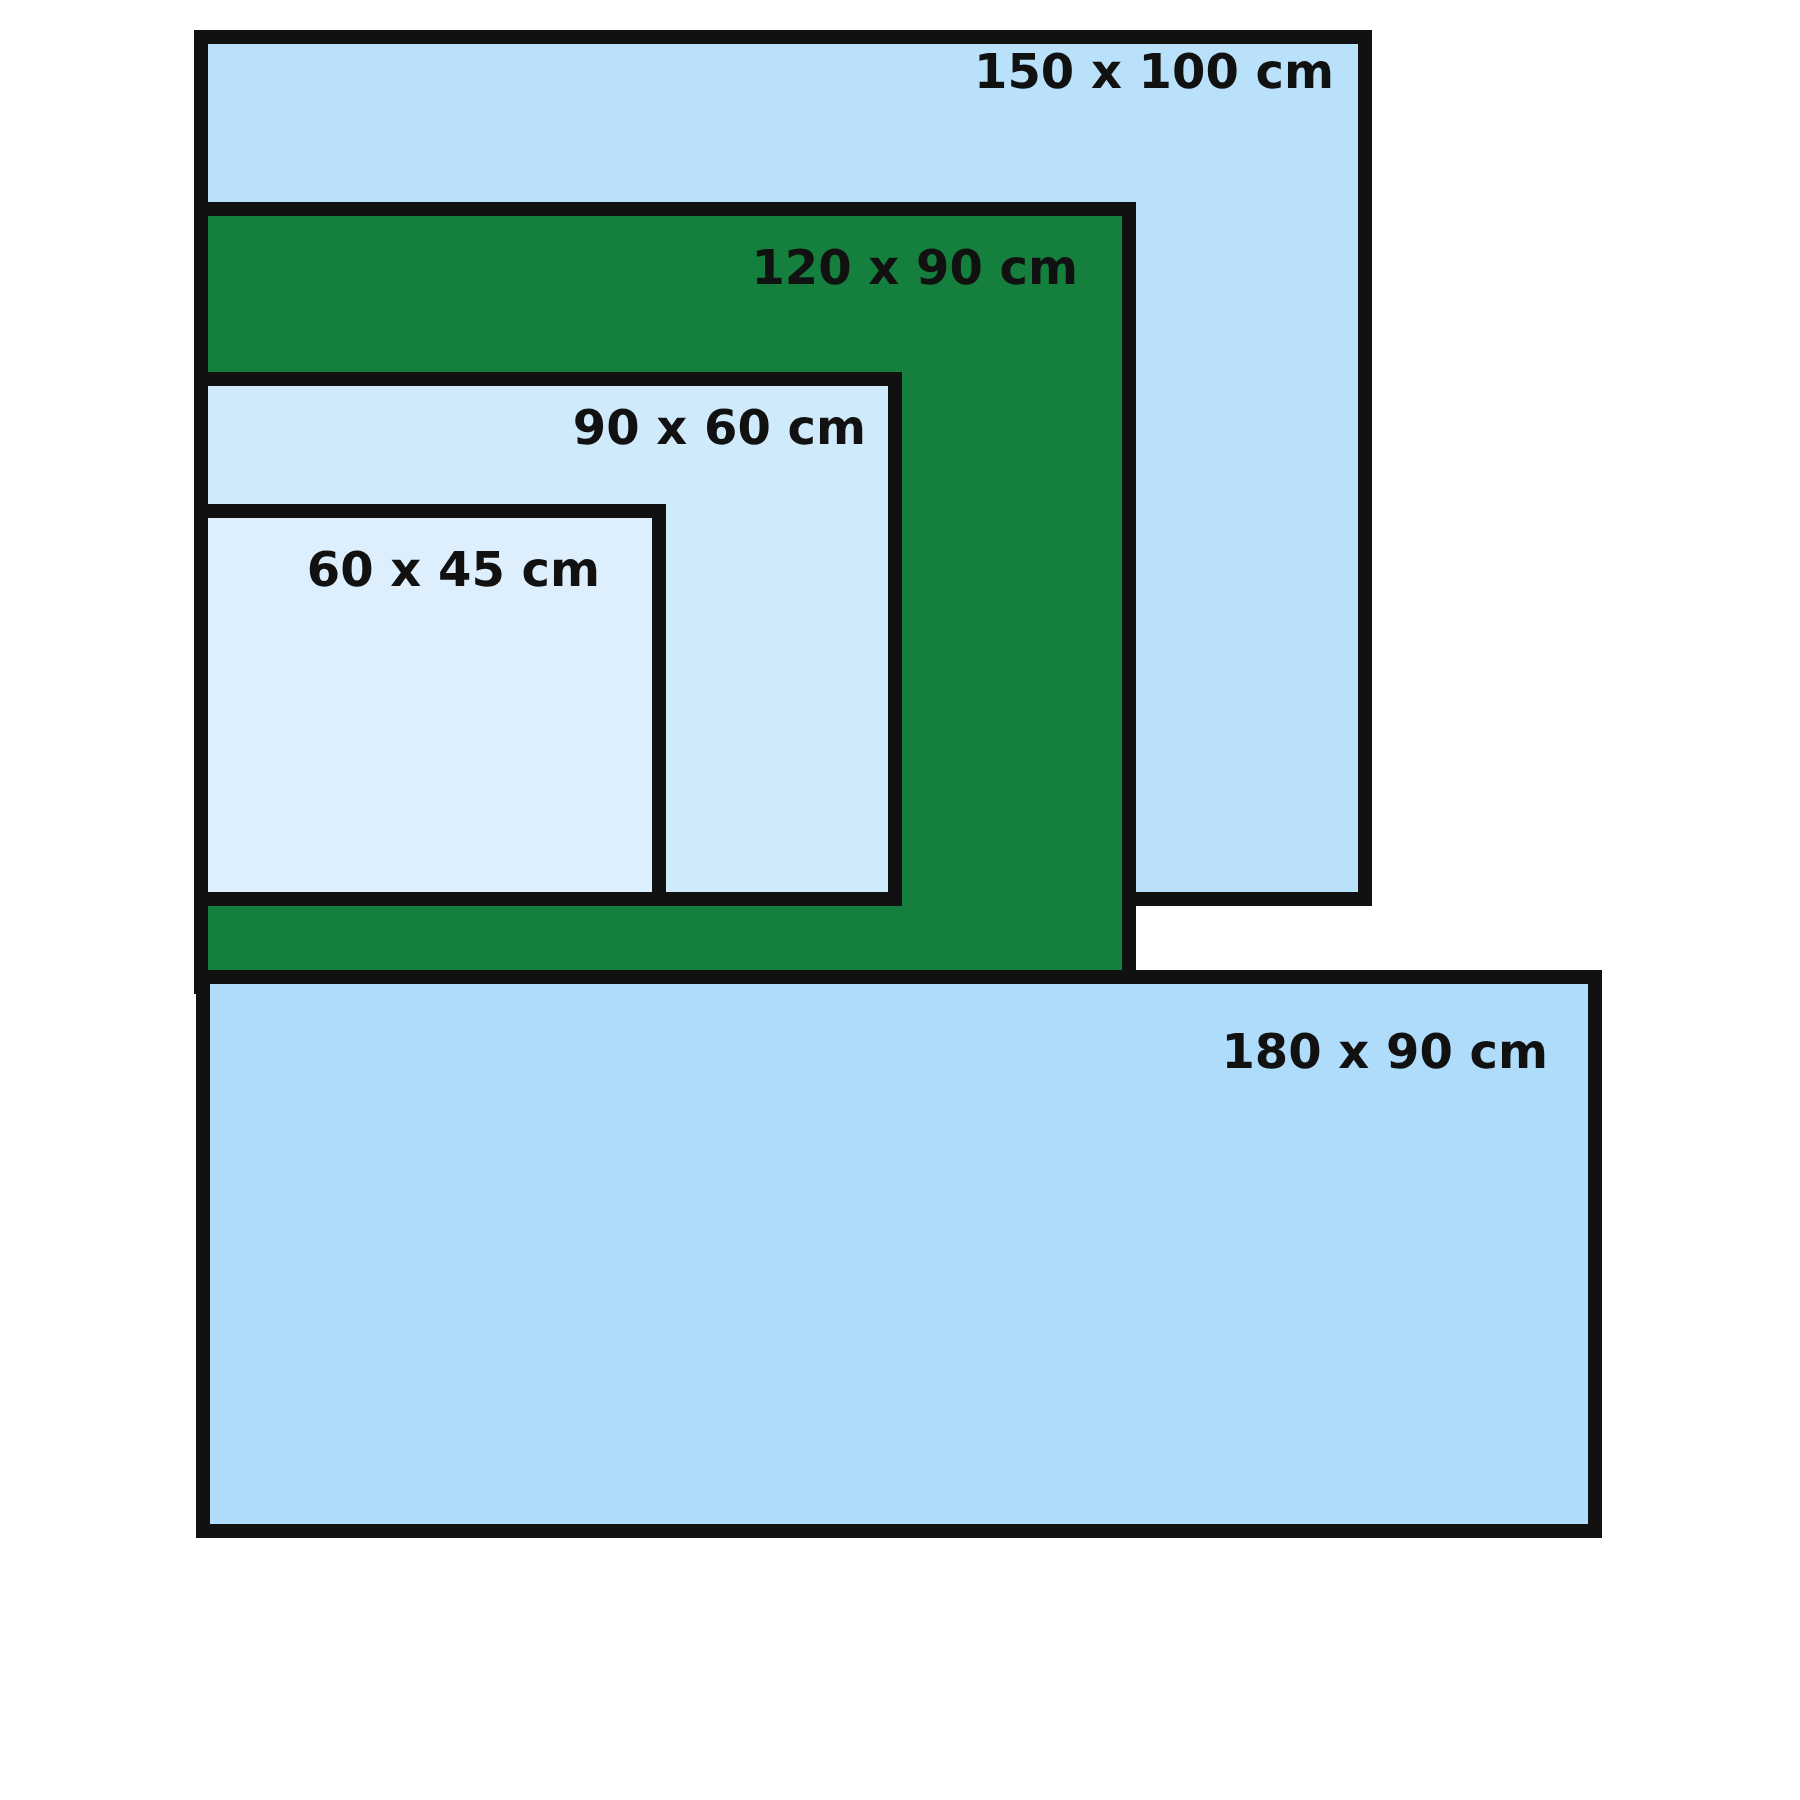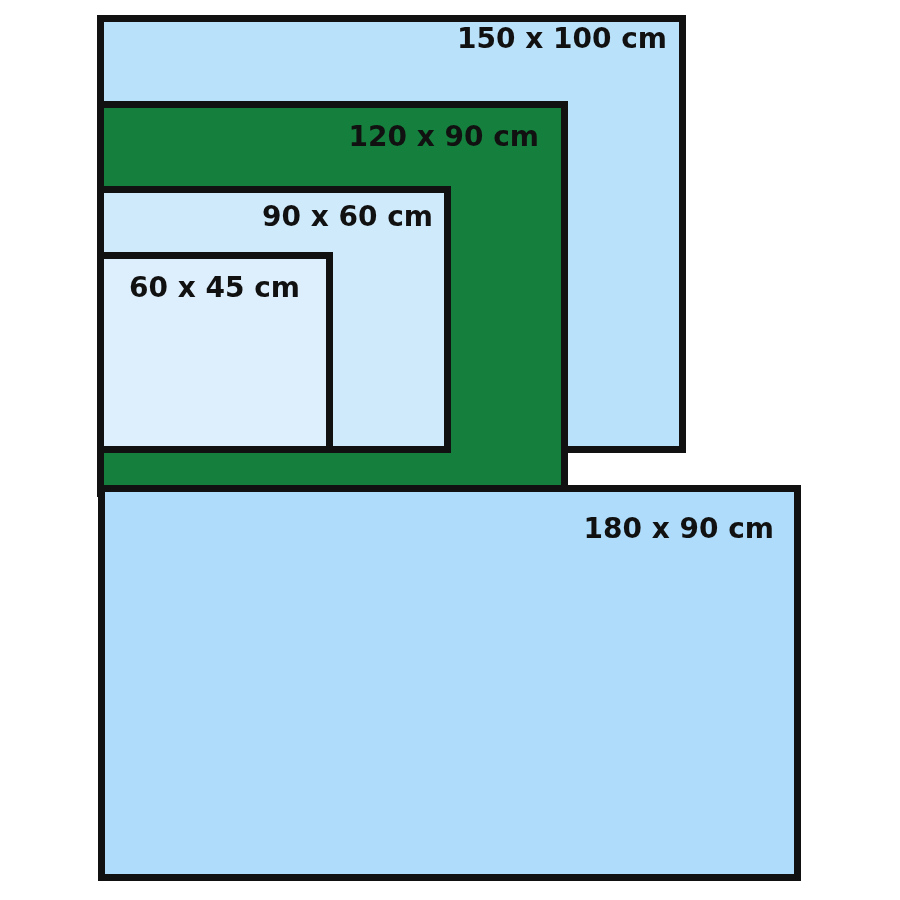--- a/index.html
+++ b/index.html
@@ -15,33 +15,33 @@
     font-family: "DejaVu Sans", "Liberation Sans", sans-serif;
     overflow: hidden;
   }
   .size-rect {
     position: absolute;
     box-sizing: border-box;
     border: 7px solid #111111;
   }
   .size-label {
     position: absolute;
-    font-size: 28px;
+    font-size: 24px;
     font-weight: 600;
     color: #111111;
     white-space: nowrap;
     letter-spacing: 0px;
   }
   
   .rect-150 { left: 97px;  top: 15px;  width: 589px; height: 438px; }
   .rect-120 { left: 97px;  top: 57px;  width: 471px; height: 396px; }
   .rect-90  { left: 97px;  top: 186px; width: 354px; height: 267px; }
   .rect-60  { left: 97px;  top: 252px; width: 236px; height: 201px; }
   
-  .rect-180 { left: 98px;  top: 485px; width: 703px; height: 396px; }
+  .rect-180 { left: 98px;  top: 485px; width: 703px; height: 284px; }
 
   .label-150 { top: 0px;  right: 12px; }
   .label-120 { top: 12px; right: 22px; }
   .label-90  { top: 7px;  right: 11px; text-align: center; }
   .label-60  { top: 12px; right: 26px; }
   .label-180 { top: 20px; right: 20px; }
 </style>
 </head>
 <body>
 

